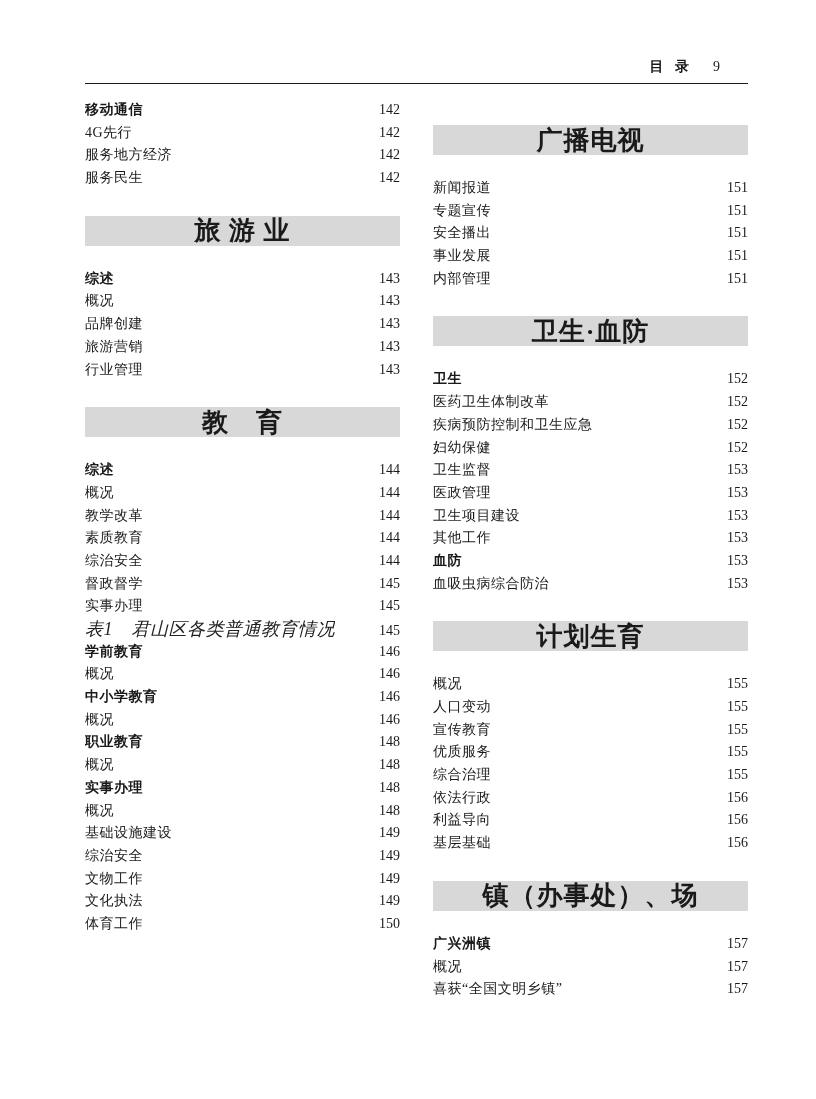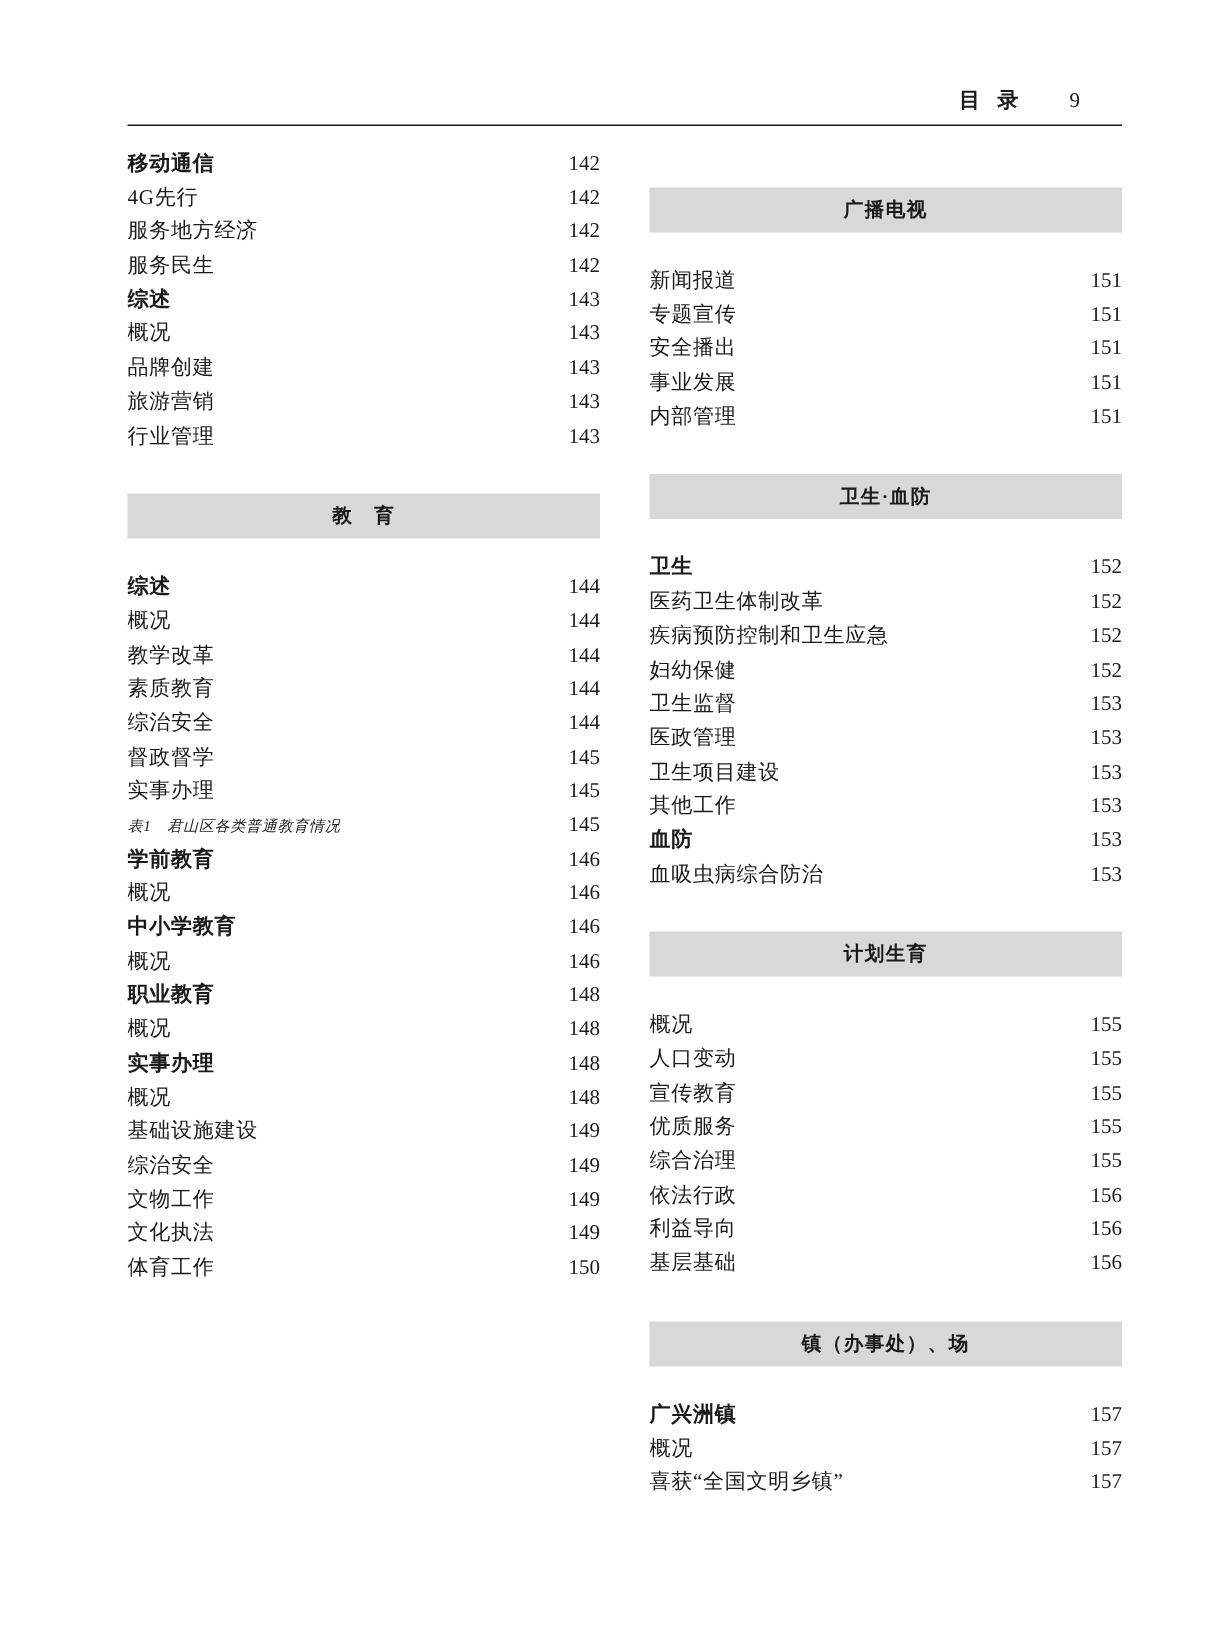--- a/index.html
+++ b/index.html
@@ -21,21 +21,21 @@
   .content {
     position: absolute;
     left: 85px;
     top: 58px;
     width: 663px;
   }
   .page-header {
     display: flex;
     justify-content: flex-end;
     align-items: baseline;
-    gap: 30px;
+    gap: 20px;
     padding-bottom: 7px;
     padding-right: 28px;
     border-bottom: 1.6px solid #1a1a1a;
   }
   .header-title {
     font-weight: bold;
     font-size: 14px;
     letter-spacing: 4px;
   }
   .header-num { font-size: 14px; }
@@ -46,21 +46,21 @@
   }
   .col { width: 315px; }
   .section {
     height: 30px;
     background: #d8d8d8;
     display: flex;
     align-items: center;
     justify-content: center;
     margin: 26px 0 22px 0;
     font-weight: bold;
-    font-size: 13px;
+    font-size: 26px;
     letter-spacing: 1px;
   }
   .entry {
     display: flex;
     justify-content: space-between;
     align-items: baseline;
     font-size: 14px;
     line-height: 22.7px;
     height: 22.7px;
   }
@@ -70,21 +70,21 @@
     overflow: hidden;
   }
   .entry .pagenum {
     font-size: 14px;
     padding-left: 8px;
     margin-left: 15px;
   }
   .entry.bold .title { font-weight: 700; }
   .entry.table-note .title {
     font-style: italic;
-    font-size: 10px;
+    font-size: 18px;
     color: #222;
   }
 </style>
 </head>
 <body>
 
 <div class="sheet">
   <div class="content">
 
     <div class="page-header">
@@ -103,20 +103,23 @@
             <span class="pagenum">142</span>
           </div>
           <div class="entry">
             <span class="title">服务地方经济</span>
             <span class="pagenum">142</span>
           </div>
           <div class="entry">
             <span class="title">服务民生</span>
             <span class="pagenum">142</span>
           </div>
+          <div class="section">
+            <span>旅 游 业</span>
+          </div>
           <div class="entry bold">
             <span class="title">综述</span>
             <span class="pagenum">143</span>
           </div>
           <div class="entry">
             <span class="title">概况</span>
             <span class="pagenum">143</span>
           </div>
           <div class="entry">
             <span class="title">品牌创建</span>

